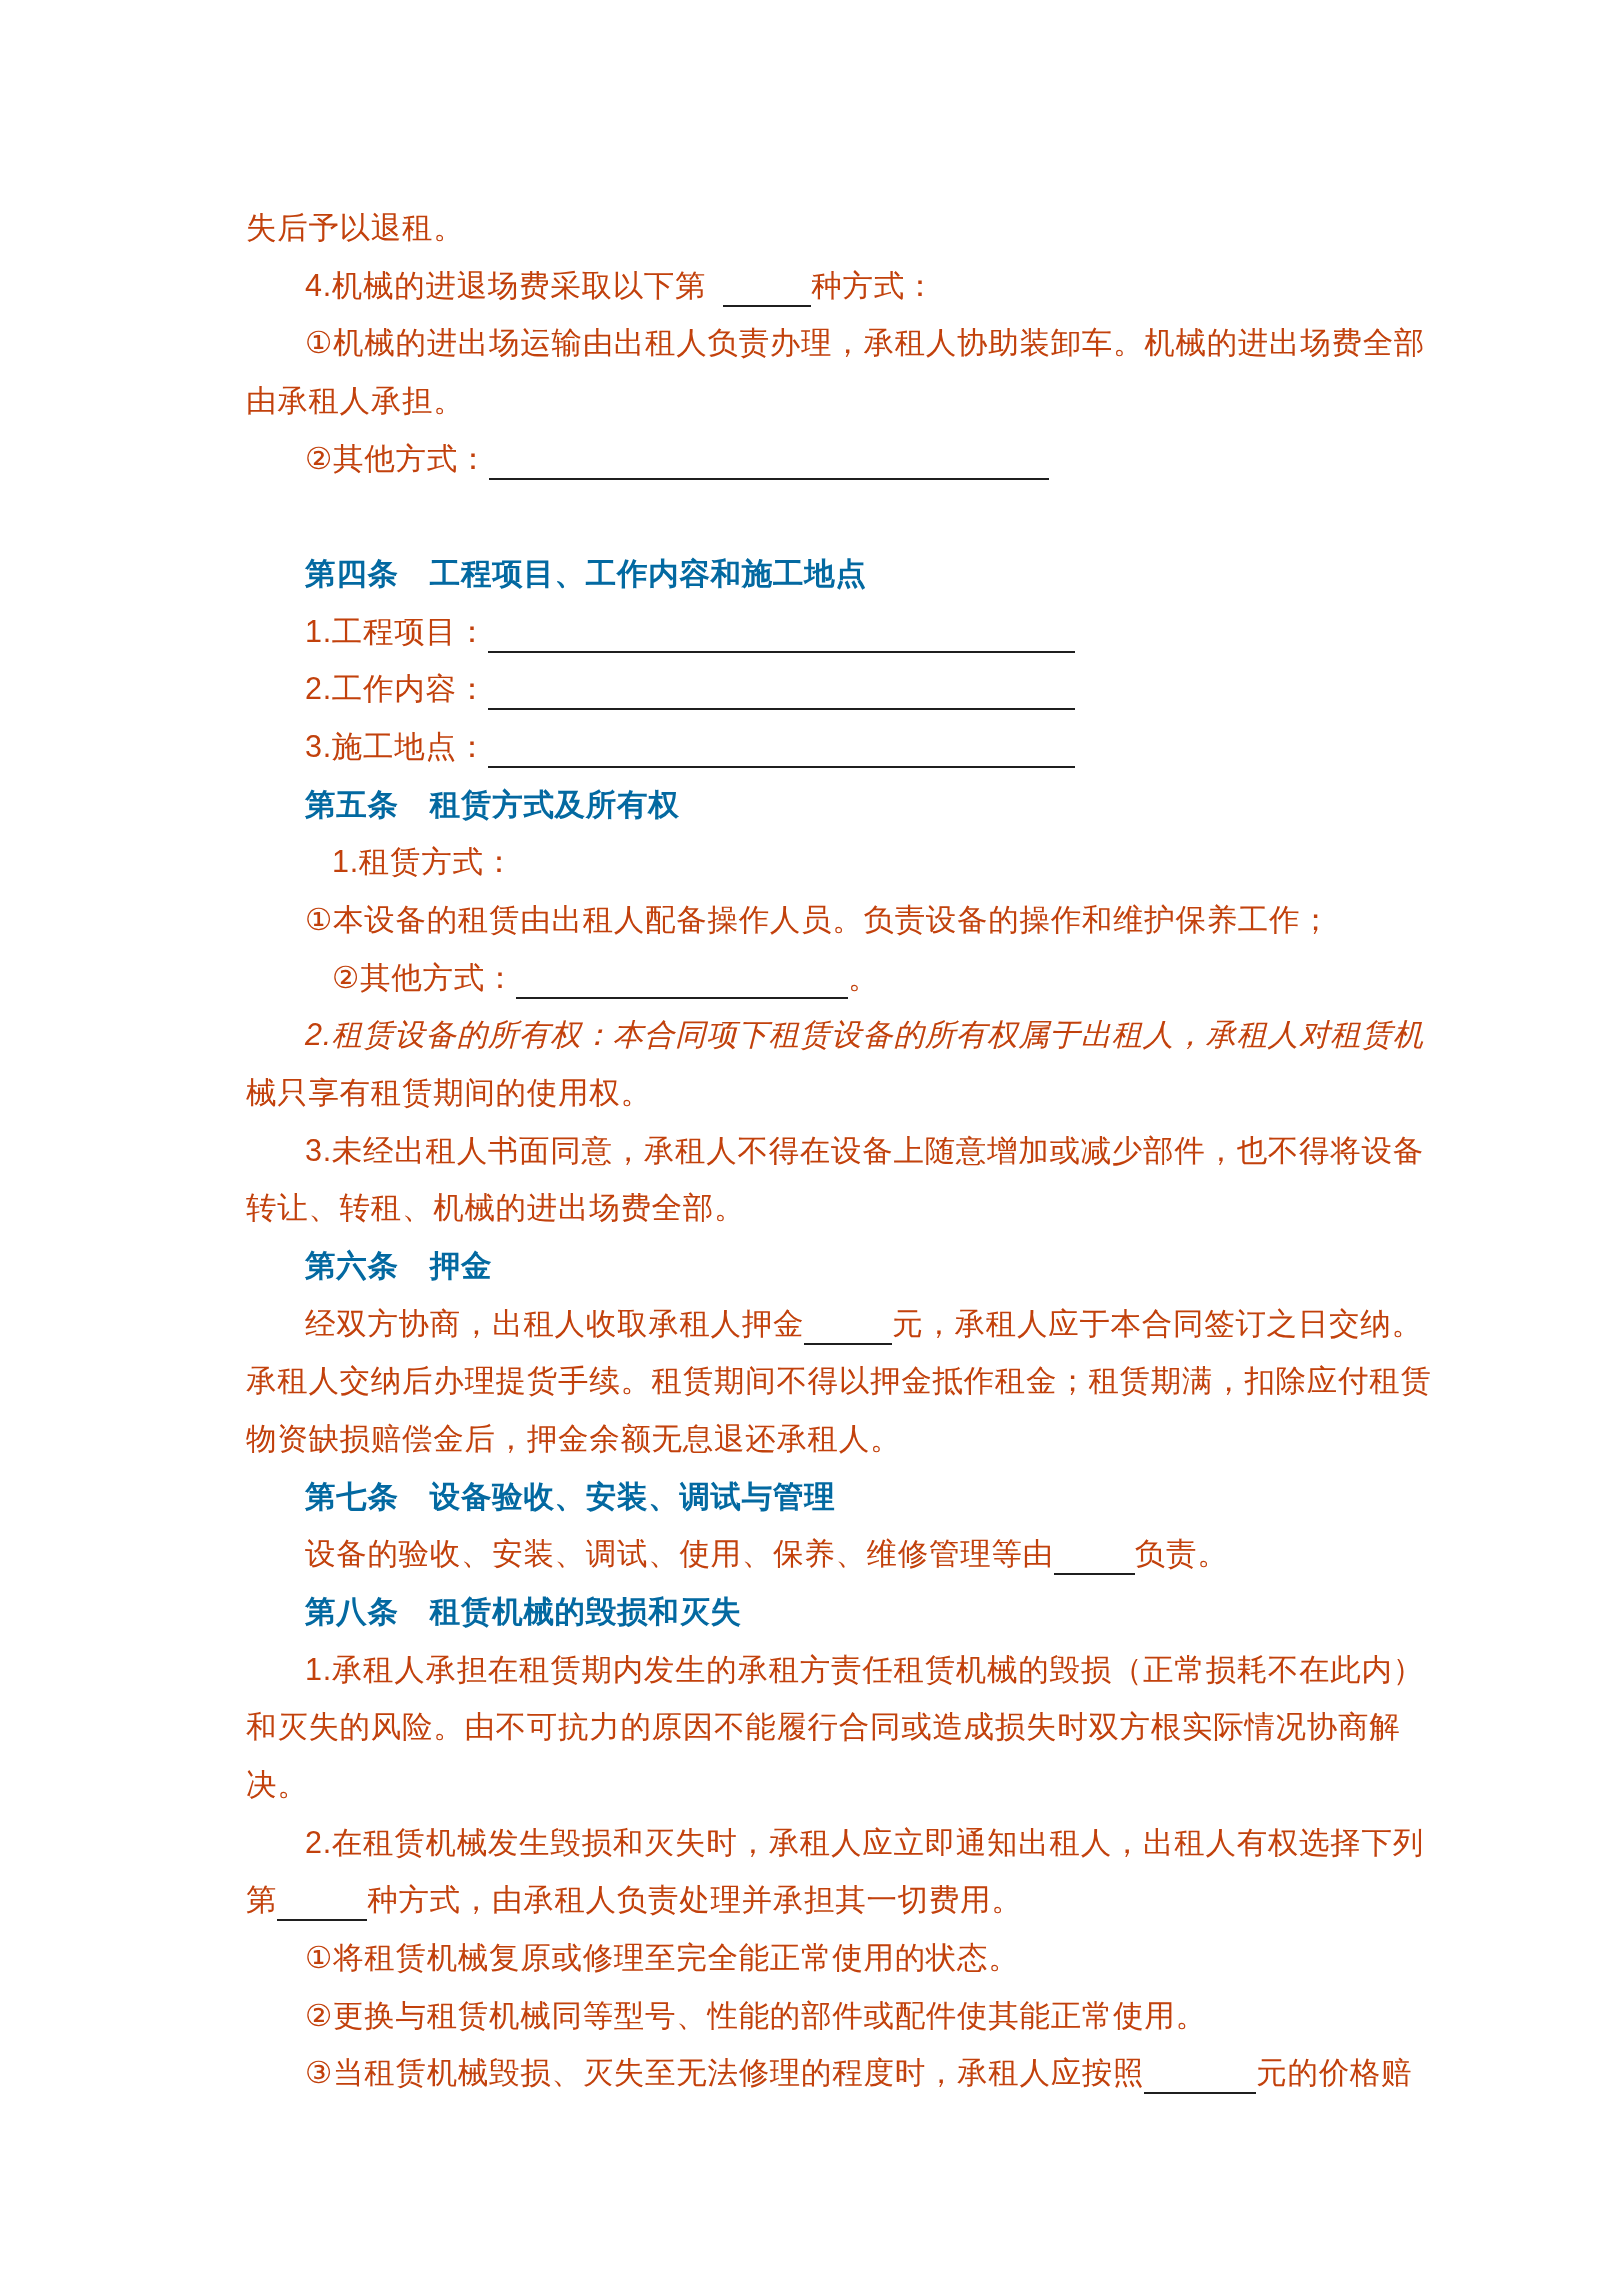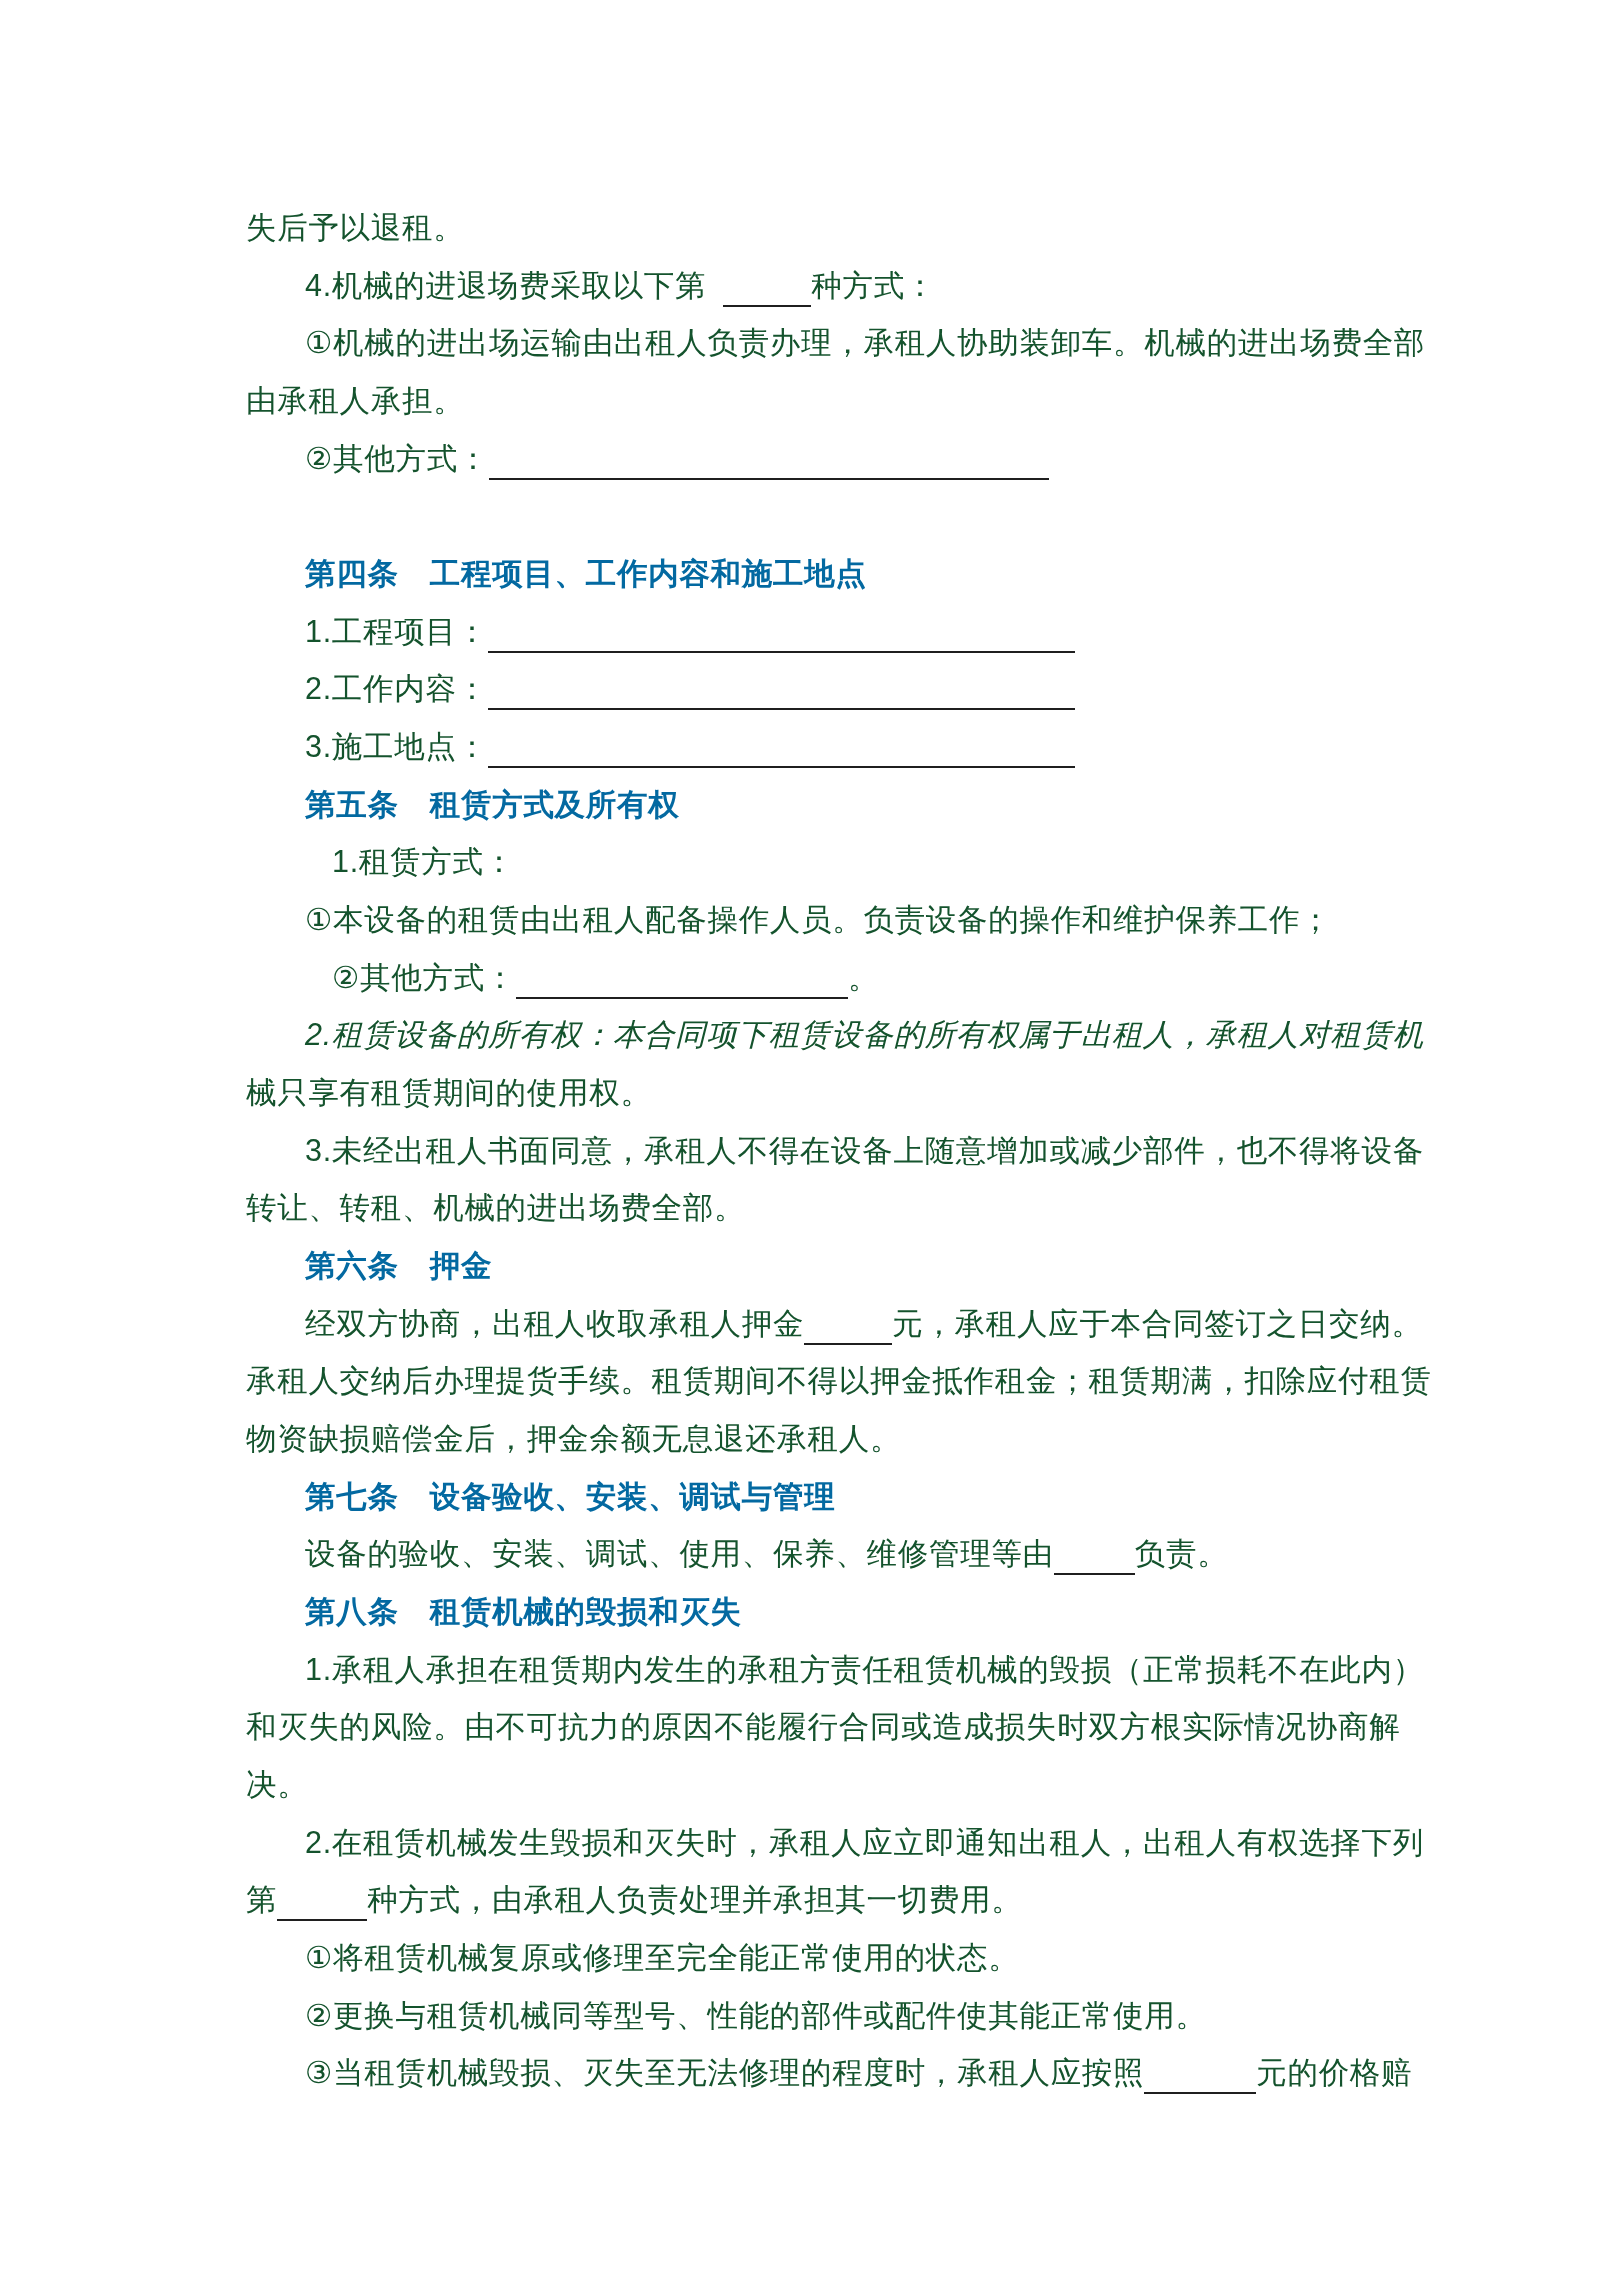--- a/index.html
+++ b/index.html
@@ -1,21 +1,21 @@
 <!DOCTYPE html>
 <html style="font-size:11px"><head>
 <meta charset="utf-8">
 <style>
   html,body{margin:0;padding:0;background:#ffffff;}
   body{width:1617px;height:2284px;position:relative;
        font-family:"Liberation Sans","DejaVu Sans",sans-serif;}
   .page{position:absolute;left:0;top:0;width:1617px;height:2284px;background:#ffffff;overflow:hidden;}
   .doc{position:absolute;left:0;top:0;width:100%;height:100%;}
   .line{position:absolute;height:58px;line-height:58px;font-size:30.5px;
-        white-space:nowrap;color:#14532d;letter-spacing:0.7px;}
+        white-space:nowrap;color:#c2410c;letter-spacing:0.7px;}
   .indent-flush{left:246px;}
   .indent-para{left:305px;}
   .indent-sub{left:332px;}
   .line.heading{font-weight:700;color:#0369a1;}
   .blank{display:inline-block;height:0;border-bottom:2.7px solid #1f1f1f;
          vertical-align:-11px;}
   .gap{display:inline-block;}
 </style>
 </head>
 <body>

